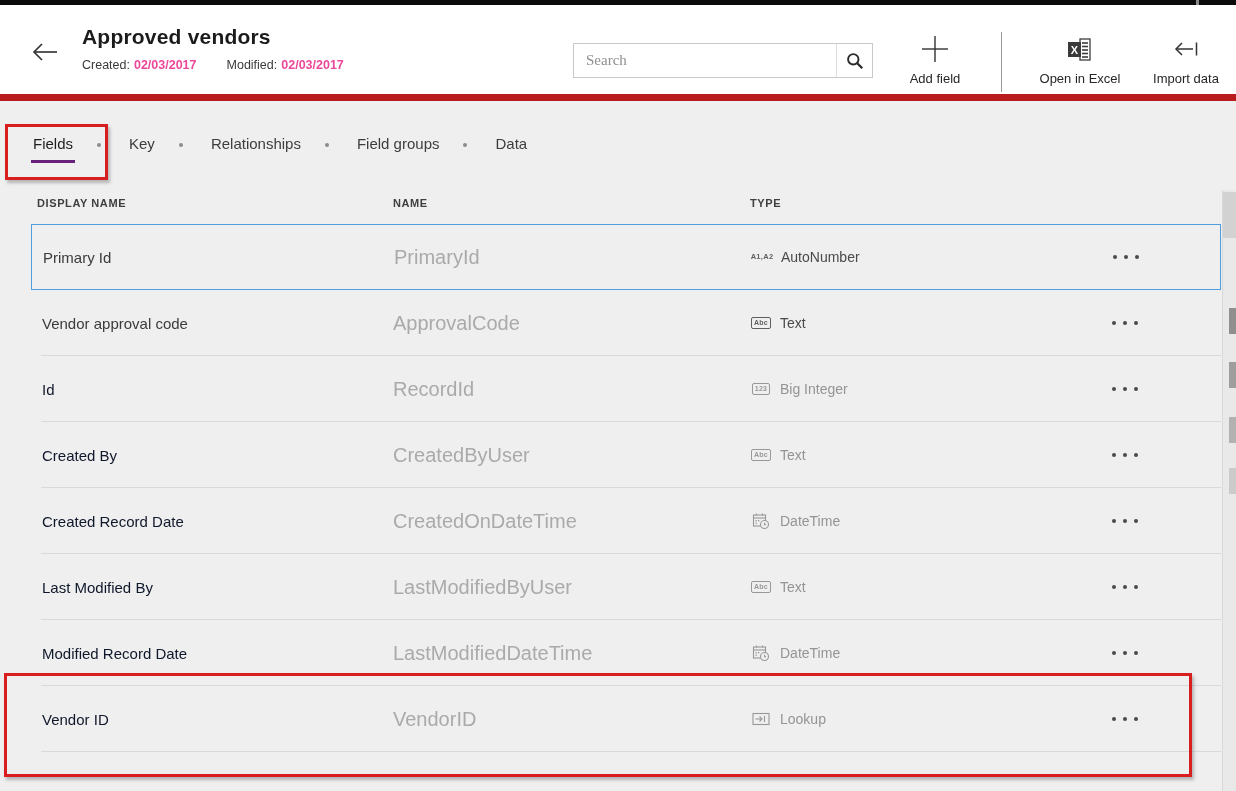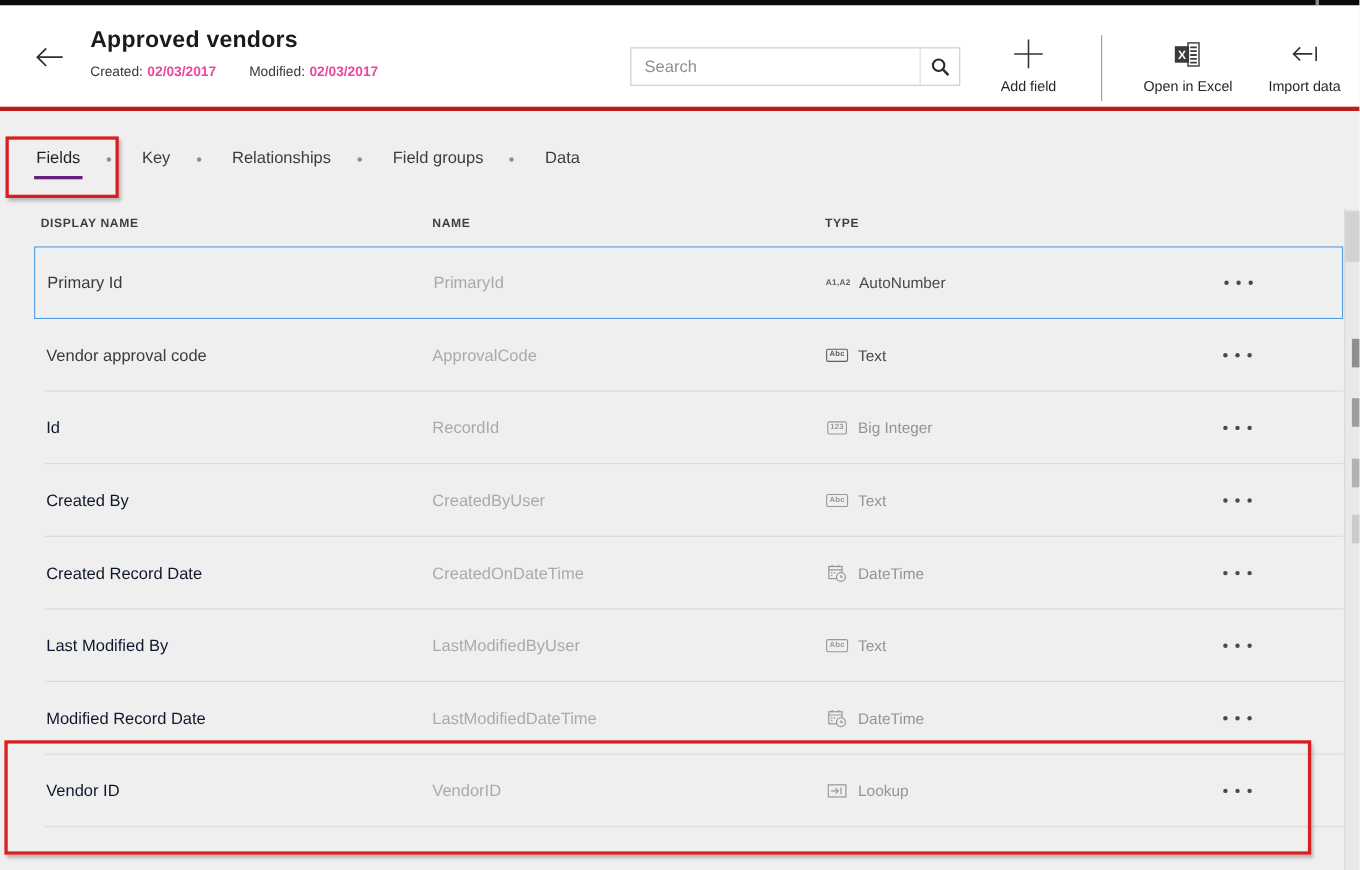--- a/index.html
+++ b/index.html
@@ -12,31 +12,31 @@
   }
   *{box-sizing:border-box;margin:0;padding:0;}
   html,body{width:1236px;height:791px;overflow:hidden;}
   body{font-family:"Liberation Sans","DejaVu Sans",sans-serif;background:#fff;position:relative;}
 
   
   .topbar{position:absolute;left:0;top:0;width:1236px;height:5px;background:#0b0b0b;}
   .topbar .notch{position:absolute;left:1196px;top:0;width:3px;height:5px;background:#8a8a8a;}
 
   
-  .header{position:absolute;left:0;top:5px;width:1236px;height:96px;background:#fff;border-bottom:4px solid #b91c1c;}
+  .header{position:absolute;left:0;top:5px;width:1236px;height:96px;background:#fff;border-bottom:7px solid #b91c1c;}
   .back-btn{position:absolute;left:30px;top:32px;width:34px;height:30px;background:none;border:none;cursor:pointer;}
   .title-block{position:absolute;left:82px;top:20px;}
   .page-title{font-size:21px;font-weight:700;color:#1b1b1b;letter-spacing:.2px;}
   .meta{margin-top:9px;font-size:12.5px;color:#3a3a3a;display:flex;align-items:baseline;}
   .meta .lbl{font-weight:400;margin-right:4px;}
   .meta .val{font-weight:700;color:#ec4899;}
   .meta .modified{margin-left:30px;display:flex;}
 
   .search-wrap{position:absolute;left:573px;top:38px;width:300px;height:35px;background:#fff;border:1px solid #c9c9c9;}
-  .search-input{position:absolute;left:0;top:0;width:262px;height:33px;border:none;outline:none;background:transparent;padding:0 8px 0 12px;font-size:15px;color:#737373;font-family:Liberation Sans, sans-serif;}
+  .search-input{position:absolute;left:0;top:0;width:262px;height:33px;border:none;outline:none;background:transparent;padding:0 8px 0 12px;font-size:15px;color:#737373;font-family:Liberation Serif, serif;}
   .search-input::placeholder{color:#8f8f8f;}
   .search-icon-area{position:absolute;right:0;top:0;width:36px;height:33px;border-left:1px solid #dedede;display:flex;align-items:center;justify-content:center;cursor:pointer;}
 
   .toolbar-item{position:absolute;top:26px;width:110px;display:flex;flex-direction:column;align-items:center;cursor:pointer;background:none;border:none;font-family:inherit;}
   .toolbar-item .glyph{height:36px;display:flex;align-items:center;justify-content:center;}
   .toolbar-item .tlabel{margin-top:4px;font-size:13px;color:#262626;white-space:nowrap;}
   .tb-addfield{left:880px;}
   .tb-excel{left:1025px;}
   .tb-import{left:1133px;width:106px;}
   .toolbar-divider{position:absolute;left:1001px;top:27px;width:1px;height:60px;background:#9a9a9a;}
@@ -62,21 +62,21 @@
   .col-display{left:37px;} .col-name{left:393px;} .col-type{left:750px;}
 
   
   .table-body{position:absolute;left:31px;top:123px;width:1190px;}
   .row{position:relative;height:66px;display:flex;align-items:center;cursor:pointer;}
   .row::after{content:"";position:absolute;left:10px;right:0;bottom:0;height:1px;background:var(--sep);}
   .row.selected{border:1px solid var(--sel-border);}
   .row.selected::after{display:none;}
   .cell{position:absolute;white-space:nowrap;}
   .display{left:11px;font-size:15px;color:#3b3b3b;}
-  .name{left:362px;font-size:15px;color:#aaaaaa;}
+  .name{left:362px;font-size:20px;color:#aaaaaa;}
   .type{left:719px;display:flex;align-items:center;font-size:14px;color:#4a4a4a;}
   .row.system .display{color:#0f172a;}
   .row.system .type{color:#949494;}
   .type-icon{display:inline-flex;align-items:center;justify-content:center;width:22px;margin-right:8px;color:#5f5f5f;}
   .row.system .type-icon{color:#989898;}
   .ic-box{border:1px solid currentColor;border-radius:2px;font-size:7px;font-weight:600;line-height:8px;padding:1px 2px;letter-spacing:.2px;}
   .ic-an{display:flex;flex-direction:row;font-size:7.5px;font-weight:700;line-height:7.5px;letter-spacing:.3px;}
   .dots{position:absolute;left:1066px;width:56px;display:flex;justify-content:center;align-items:center;background:none;border:none;cursor:pointer;padding:6px 0;}
   .dots i{width:4px;height:4px;border-radius:50%;background:#4a4a4a;margin:0 3.5px;display:inline-block;}
 

